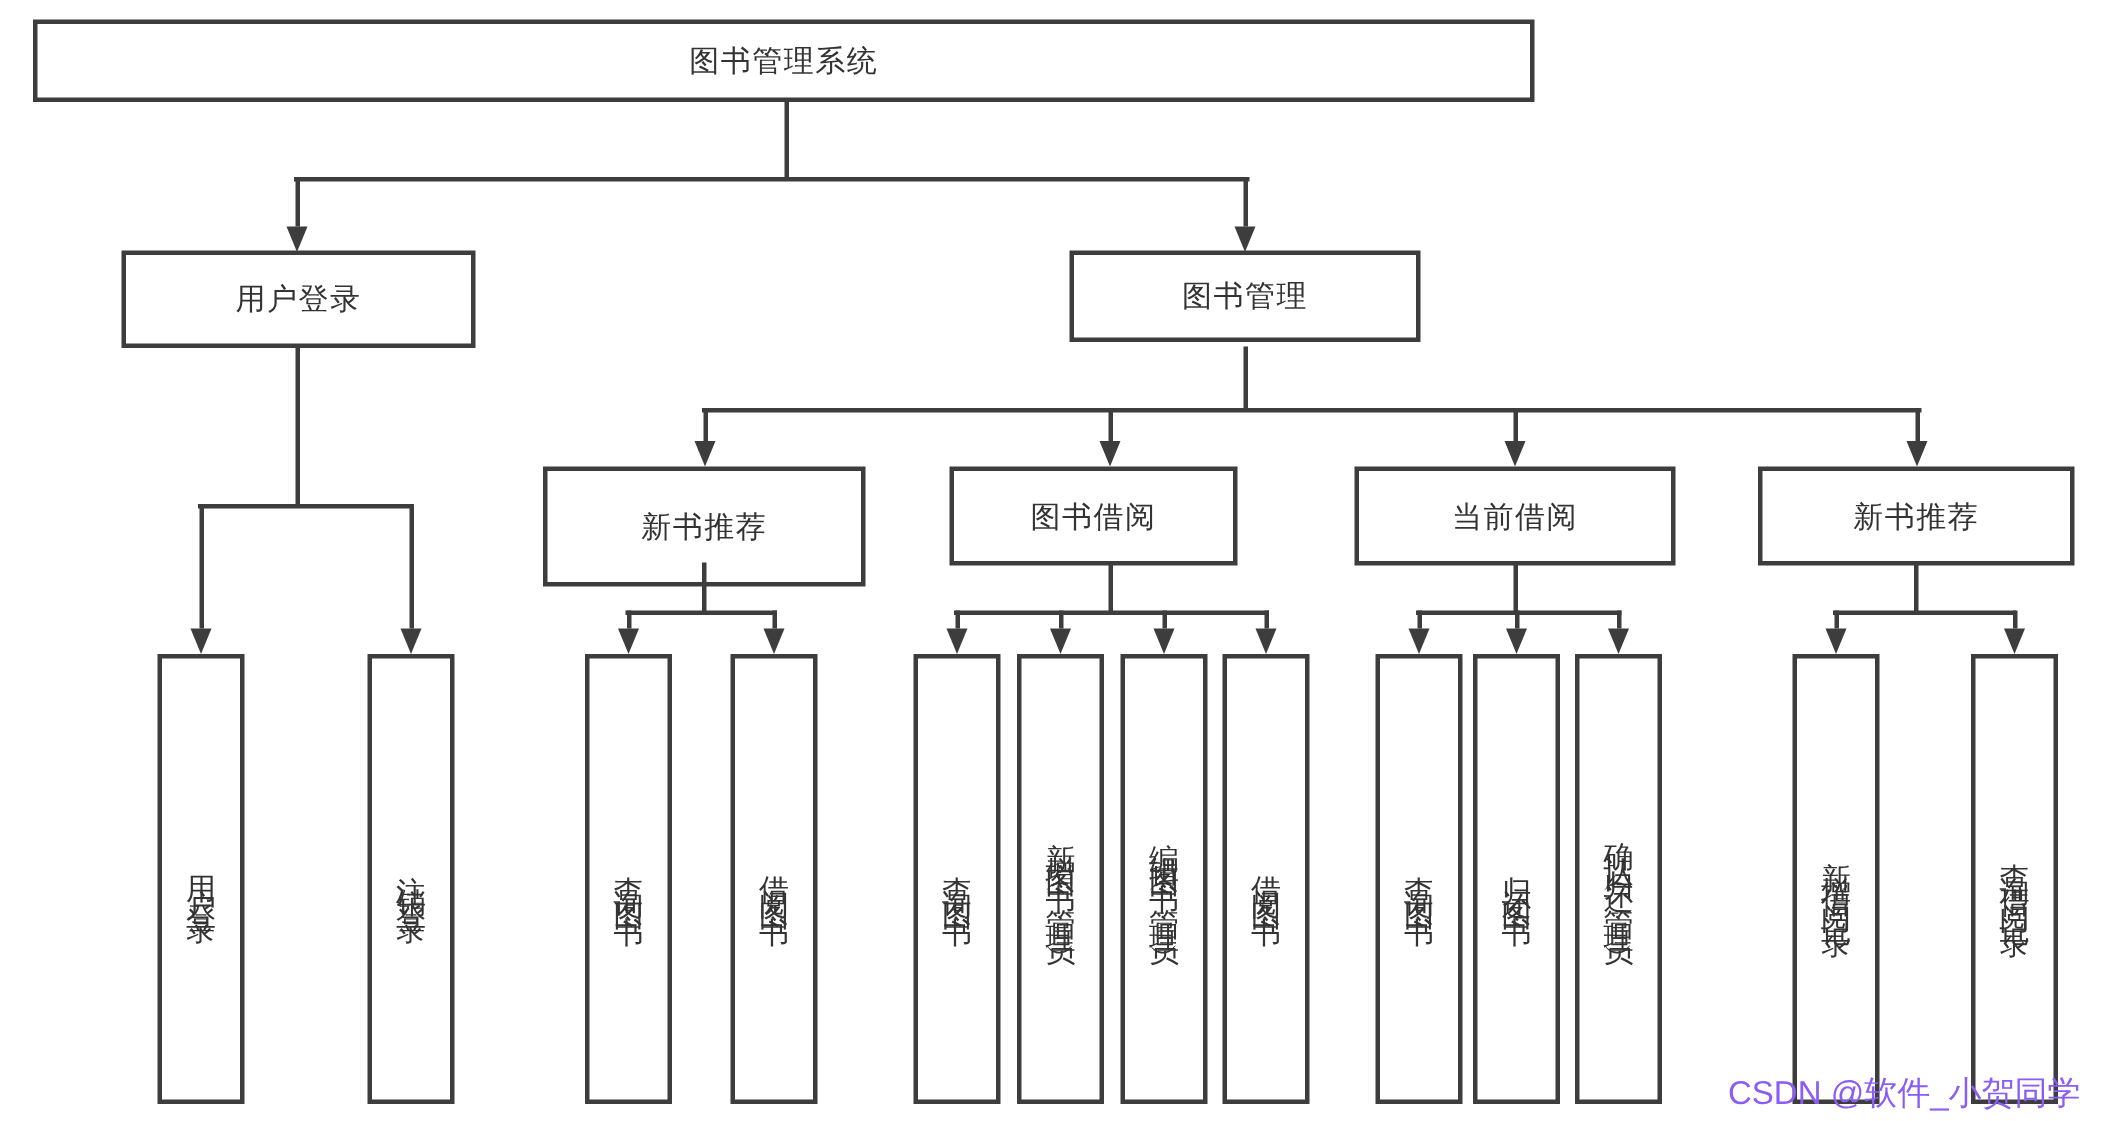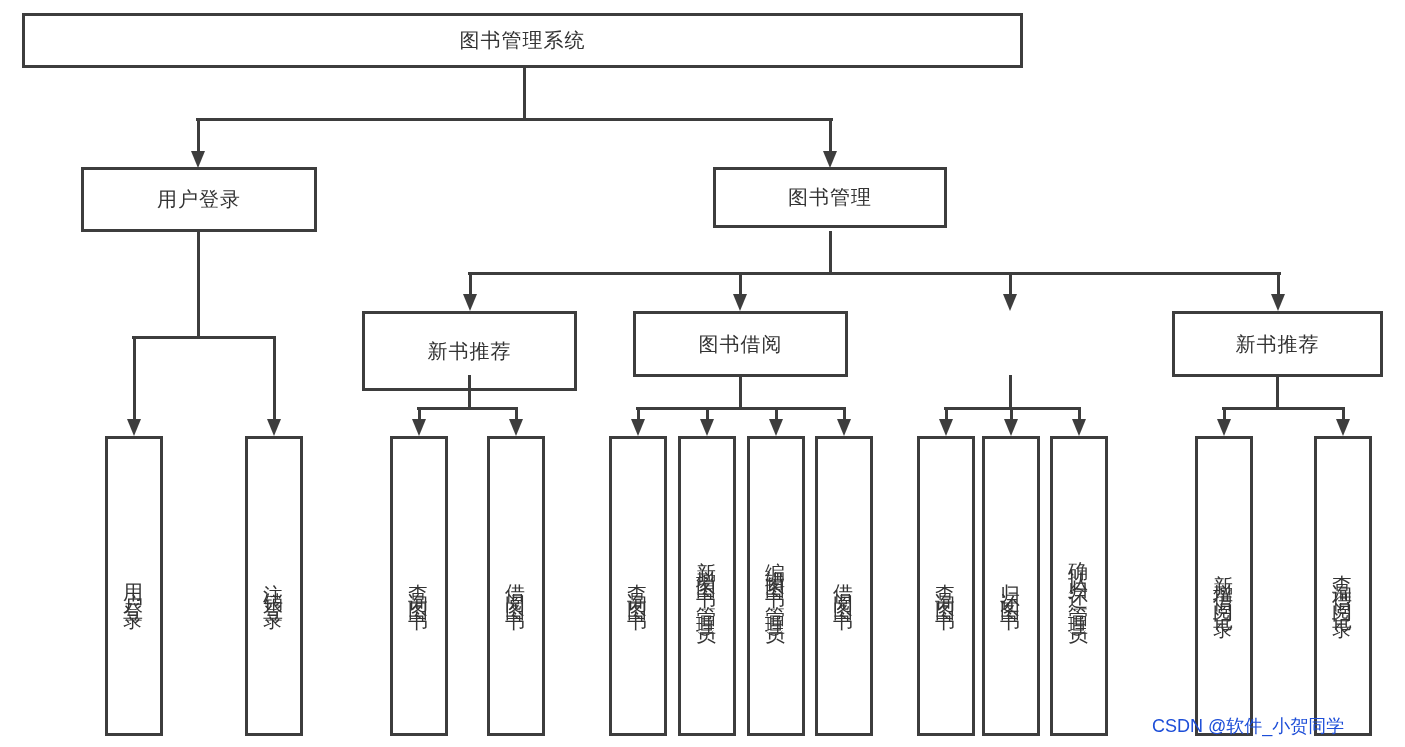--- a/index.html
+++ b/index.html
@@ -56,22 +56,22 @@
   .drop .tri{
     width:0;height:0;
     border-left:7px solid transparent;
     border-right:7px solid transparent;
     border-top:17px solid var(--line);
   }
   .watermark{
     position:absolute;
     left:1152px;
     top:714px;
-    font-size:18px;
-    color:#1d4ed8;
+    font-size:22px;
+    color:#8b5cf6;
     letter-spacing:0px;
     white-space:nowrap;
   }
 </style>
 </head>
 <body>
 
 <div class="canvas">
 
   <div class="node" style="left:22px;top:13px;width:1001px;height:55px;">
@@ -83,24 +83,27 @@
   </div>
 
   <div class="node" style="left:713px;top:167px;width:234px;height:61px;">
     <span>图书管理</span>
   </div>
 
   <div class="node" style="left:362px;top:311px;width:215px;height:80px;">
     <span>新书推荐</span>
   </div>
 
-  <div class="node" style="left:633px;top:311px;width:215px;height:66px;">
+  <div class="node" style="left:633px;top:311px;width:192px;height:66px;">
     <span>图书借阅</span>
   </div>
 
+  <div class="node" style="left:903px;top:311px;width:214px;height:66px;">
+    <span>当前借阅</span>
+  </div>
 
   <div class="node" style="left:1172px;top:311px;width:211px;height:66px;">
     <span>新书推荐</span>
   </div>
 
   <div class="leaf" style="left:105px;">
     <span class="vtext">用户登录</span>
   </div>
   <div class="leaf" style="left:245px;">
     <span class="vtext">注销登录</span>

